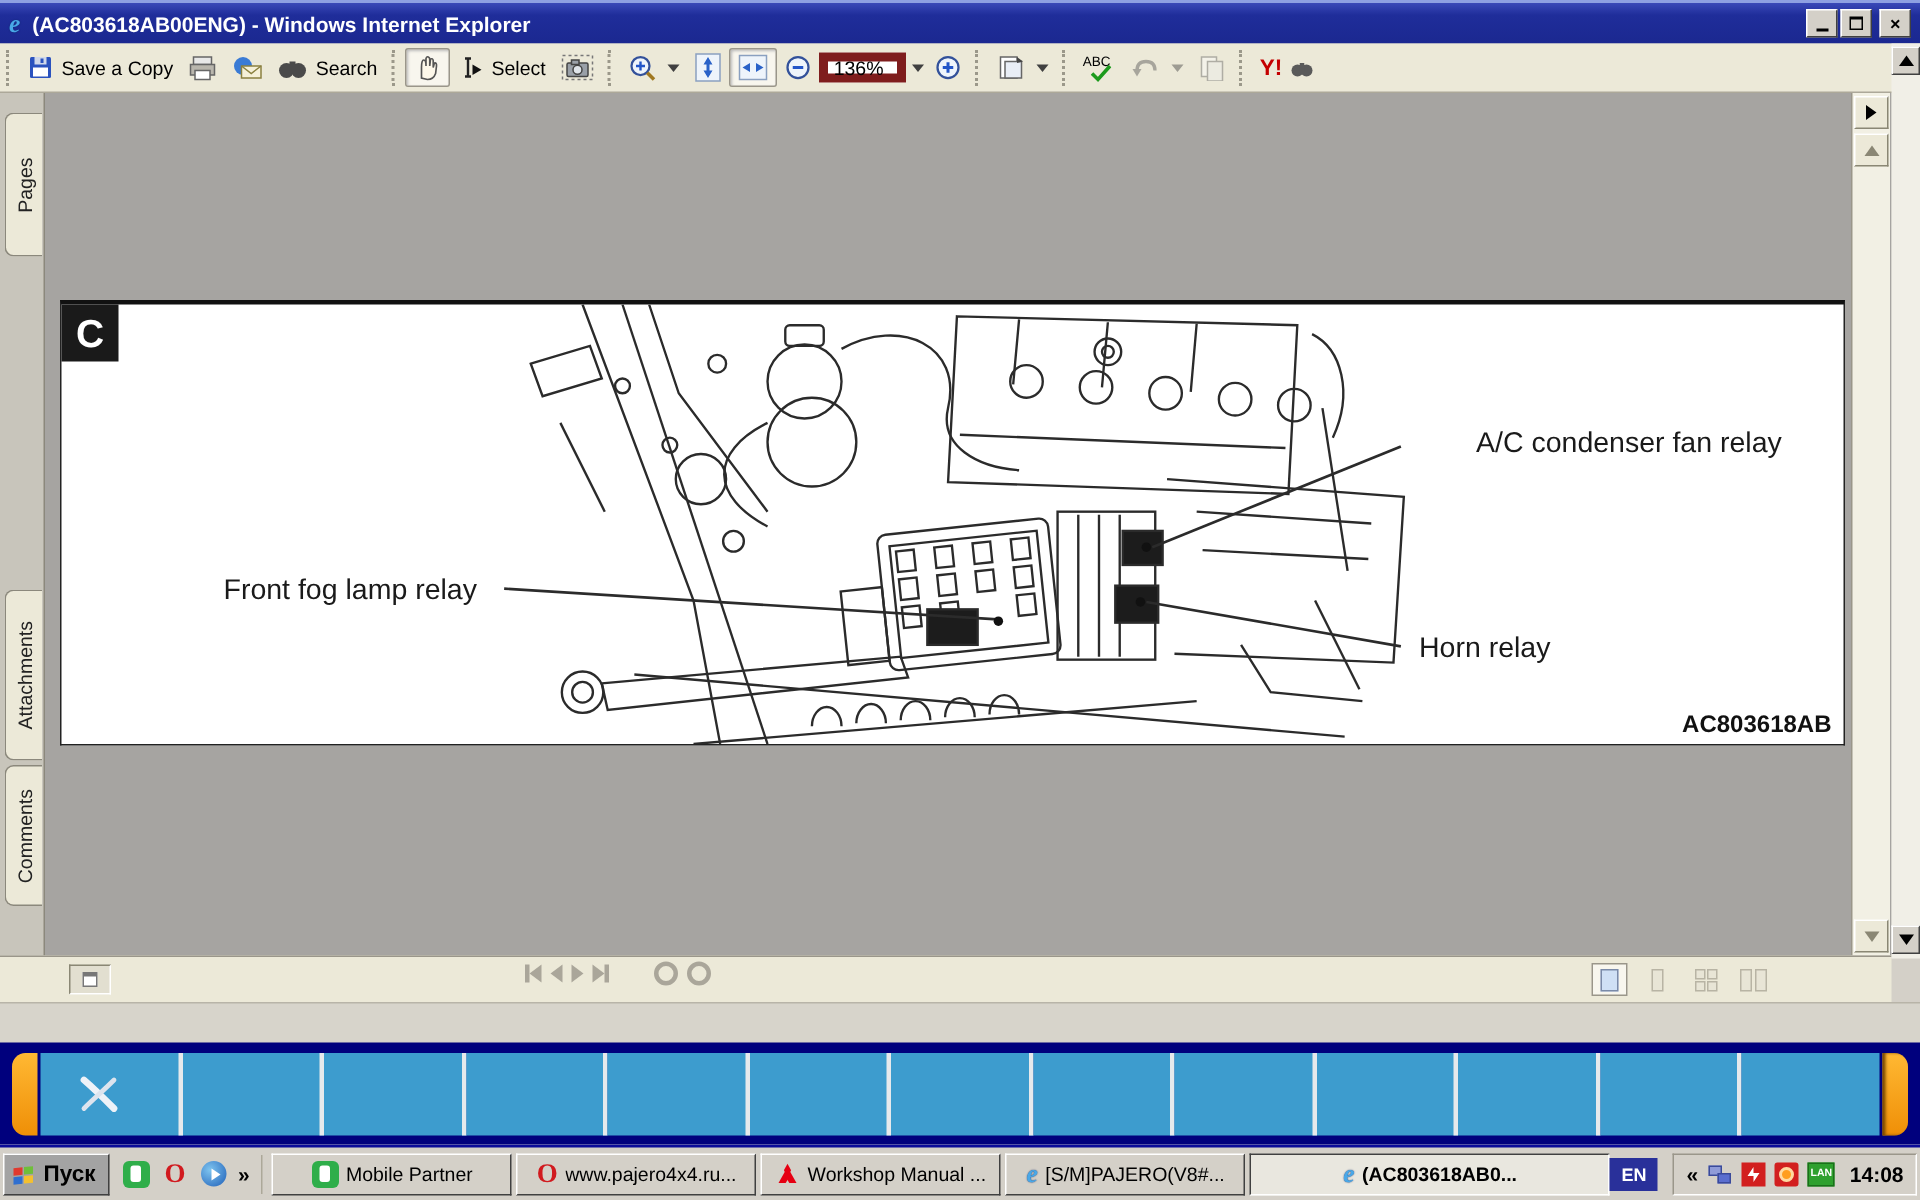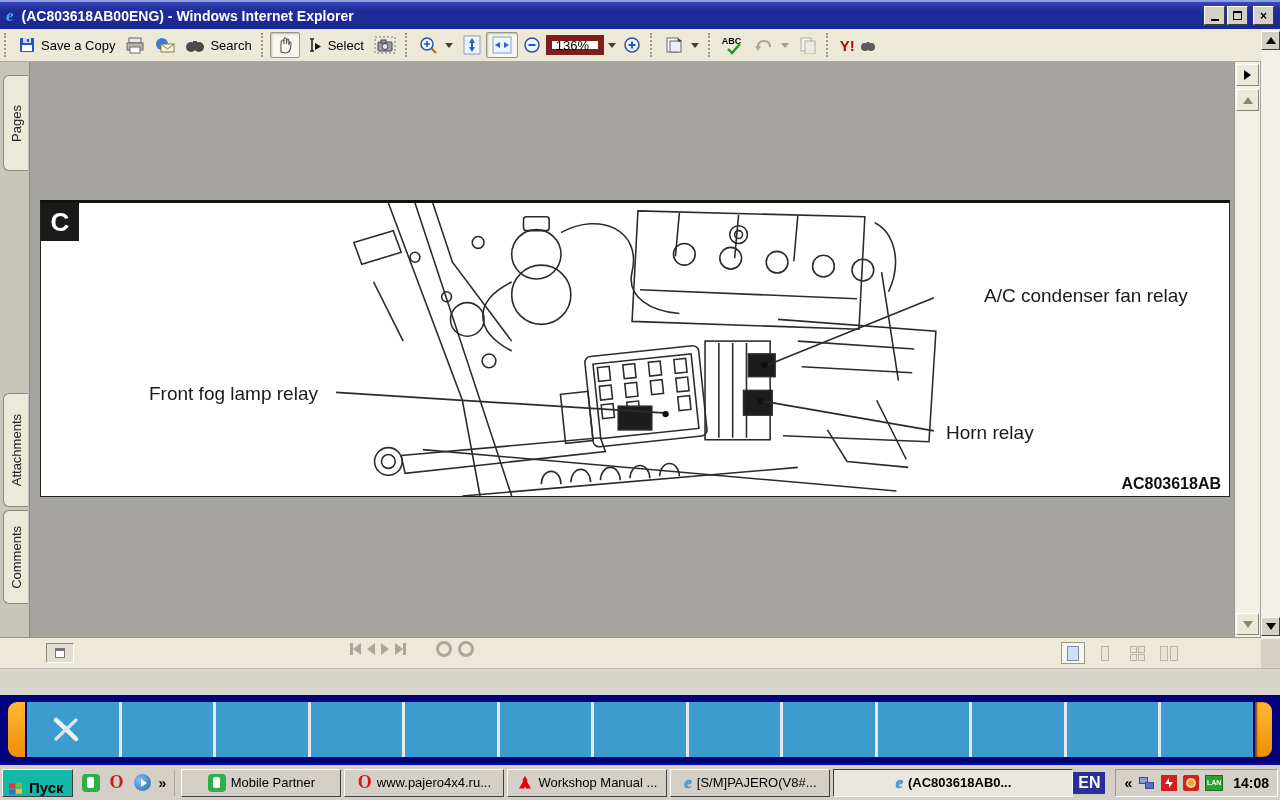--- a/index.html
+++ b/index.html
@@ -27,21 +27,21 @@
   .toolbar { position:absolute; left:0; top:29px; width:1280px; height:33px; background:#ece9d8;
     border-bottom:1px solid #aca899; display:flex; align-items:center; font-size:13px; color:#000; }
   .grip { width:4px; height:24px; border-left:2px dotted #9b988a; margin:0 5px 0 4px; }
   .tbtn { display:flex; align-items:center; gap:5px; padding:3px 5px; border-radius:2px; height:26px; }
   .tbtn.pressed { background:#f8f6ee; border:1px solid #9a968a; box-shadow:inset 1px 1px 2px #bbb; }
   .dd { width:0; height:0; border-left:4px solid transparent; border-right:4px solid transparent;
     border-top:5px solid #404040; margin-left:2px; }
   .disabled { opacity:.45; }
   .zoomfield { width:58px; height:20px; background:#fff; border:6px solid #7f1d1d;
     font-size:13px; padding:1px 4px; display:flex; align-items:center; }
-  .tinytext { font-size:9px; font-weight:bold; }
+  .tinytext { font-size:9px; font-weight:normal; }
   .yred { color:#c40000; font-weight:bold; font-size:15px; }
 
   
   .workspace { position:absolute; left:0; top:62px; width:1261px; height:575px; background:#a6a4a1; }
   .tabstrip { position:absolute; left:0; top:0; width:30px; height:575px; background:#c8c5bb;
     border-right:1px solid #8b887c; }
   .side-tab { position:absolute; left:3px; width:25px; background:#ece9d8;
     border:1px solid #8b887c; border-right:none; border-radius:6px 0 0 6px;
     display:flex; align-items:center; justify-content:center; }
   .side-tab span { writing-mode:vertical-rl; transform:rotate(180deg); font-size:13px; color:#222; }
@@ -99,40 +99,40 @@
   .cap.left { border-radius:9px 0 0 9px; margin-right:2px; }
   .cap.right { border-radius:0 9px 9px 0; margin-left:2px; box-shadow:inset 2px 0 2px #7a4a00; }
   .cells { flex:1; height:55px; display:flex; }
   .cell { flex:1; background:#3d9cce; border-right:3px solid #e6e9ec; display:flex; align-items:center; }
   .cell:last-child { border-right:none; }
   .xmark { margin-left:22px; }
 
   
   .taskbar { position:absolute; left:0; top:763px; width:1280px; height:37px; background:#d4d0c8;
     border-top:2px solid #0a0a9a; display:flex; align-items:center; padding:0 2px; font-size:13px; }
-  .startbtn { height:28px; display:flex; align-items:flex-end; gap:4px; padding:0 8px 0 4px;
-    background:#14b8a6; border:1px solid; border-color:#fff #404040 #404040 #fff; font-weight:bold; font-size:15px; }
+  .startbtn { height:28px; display:flex; align-items:center; gap:4px; padding:0 8px 0 4px;
+    background:#a3a3a3; border:1px solid; border-color:#fff #404040 #404040 #fff; font-weight:bold; font-size:15px; }
   .ql { display:flex; align-items:center; gap:6px; padding:0 8px; border-right:1px solid #aca899; height:26px; }
   .qlicon { width:20px; height:20px; display:flex; align-items:center; justify-content:center; }
   .mpbadge { width:18px; height:18px; background:#2fae4a; border-radius:4px; display:flex; align-items:center; justify-content:center; }
   .mpbadge b { width:7px; height:11px; background:#fff; border-radius:2px; display:block; }
   .opera-o { color:#d11a1f; font-weight:bold; font-size:18px; font-family:"Liberation Serif",serif; }
   .wmp { width:17px; height:17px; border-radius:50%; background:radial-gradient(circle at 35% 35%,#7ec4ef,#1f5fb8); display:flex; align-items:center; justify-content:center; }
   .wmp i { width:0; height:0; border-top:4px solid transparent; border-bottom:4px solid transparent; border-left:6px solid #fff; margin-left:2px; }
   .chev { font-weight:bold; font-size:14px; }
   .taskbtns { display:flex; gap:3px; margin-left:6px; flex:1; }
   .task-btn { height:28px; display:flex; align-items:center; gap:5px; padding:0 6px; width:160px;
     background:#d4d0c8; border:1px solid; border-color:#fff #404040 #404040 #fff;
     overflow:hidden; white-space:nowrap;justify-content:center; }
   .task-btn.active { width:240px; background:#e9e7df; border-color:#404040 #fff #fff #404040; font-weight:bold; }
   .task-btn .lbl { overflow:hidden; text-overflow:clip; font-size:13px; }
   .mitsu { width:16px; height:16px; flex:none; }
   .tray { display:flex; align-items:center; gap:6px; height:28px; padding:0 8px;
     border:1px solid; border-color:#9a968a #fff #fff #9a968a; margin-left:4px; }
-  .lang-box { width:48px; height:22px; background:#29309a; color:#fff; font-size:16px; font-weight:bold;
+  .lang-box { width:48px; height:22px; background:#29309a; color:#fff; font-size:12px; font-weight:bold;
     display:flex; align-items:center; justify-content:center; margin-right:6px; }
   .trayicon { width:17px; height:17px; display:flex; align-items:center; justify-content:center; }
   .net-i { position:relative; width:16px; height:16px; }
   .net-i i { position:absolute; width:9px; height:7px; background:#8f9bd8; border:1px solid #3a4a9a; display:block; }
   .net-i i:first-child { left:0; top:2px; } .net-i i:last-child { left:6px; top:7px; background:#5a6ecf; }
   .sync-i { width:16px; height:16px; background:#d21f1f; display:flex; align-items:center; justify-content:center; }
   .guard-i { width:16px; height:16px; background:#d21f1f; border-radius:2px; display:flex; align-items:center; justify-content:center; }
   .guard-i i { width:10px; height:10px; background:#ff9d1e; border:2px solid #ffd9a0; border-radius:50%; display:block; }
   .lan-i { width:18px; height:16px; background:#2ea02e; color:#fff; font-size:7px; font-weight:bold;
     display:flex; align-items:center; justify-content:center; border:1px solid #1a701a; }

